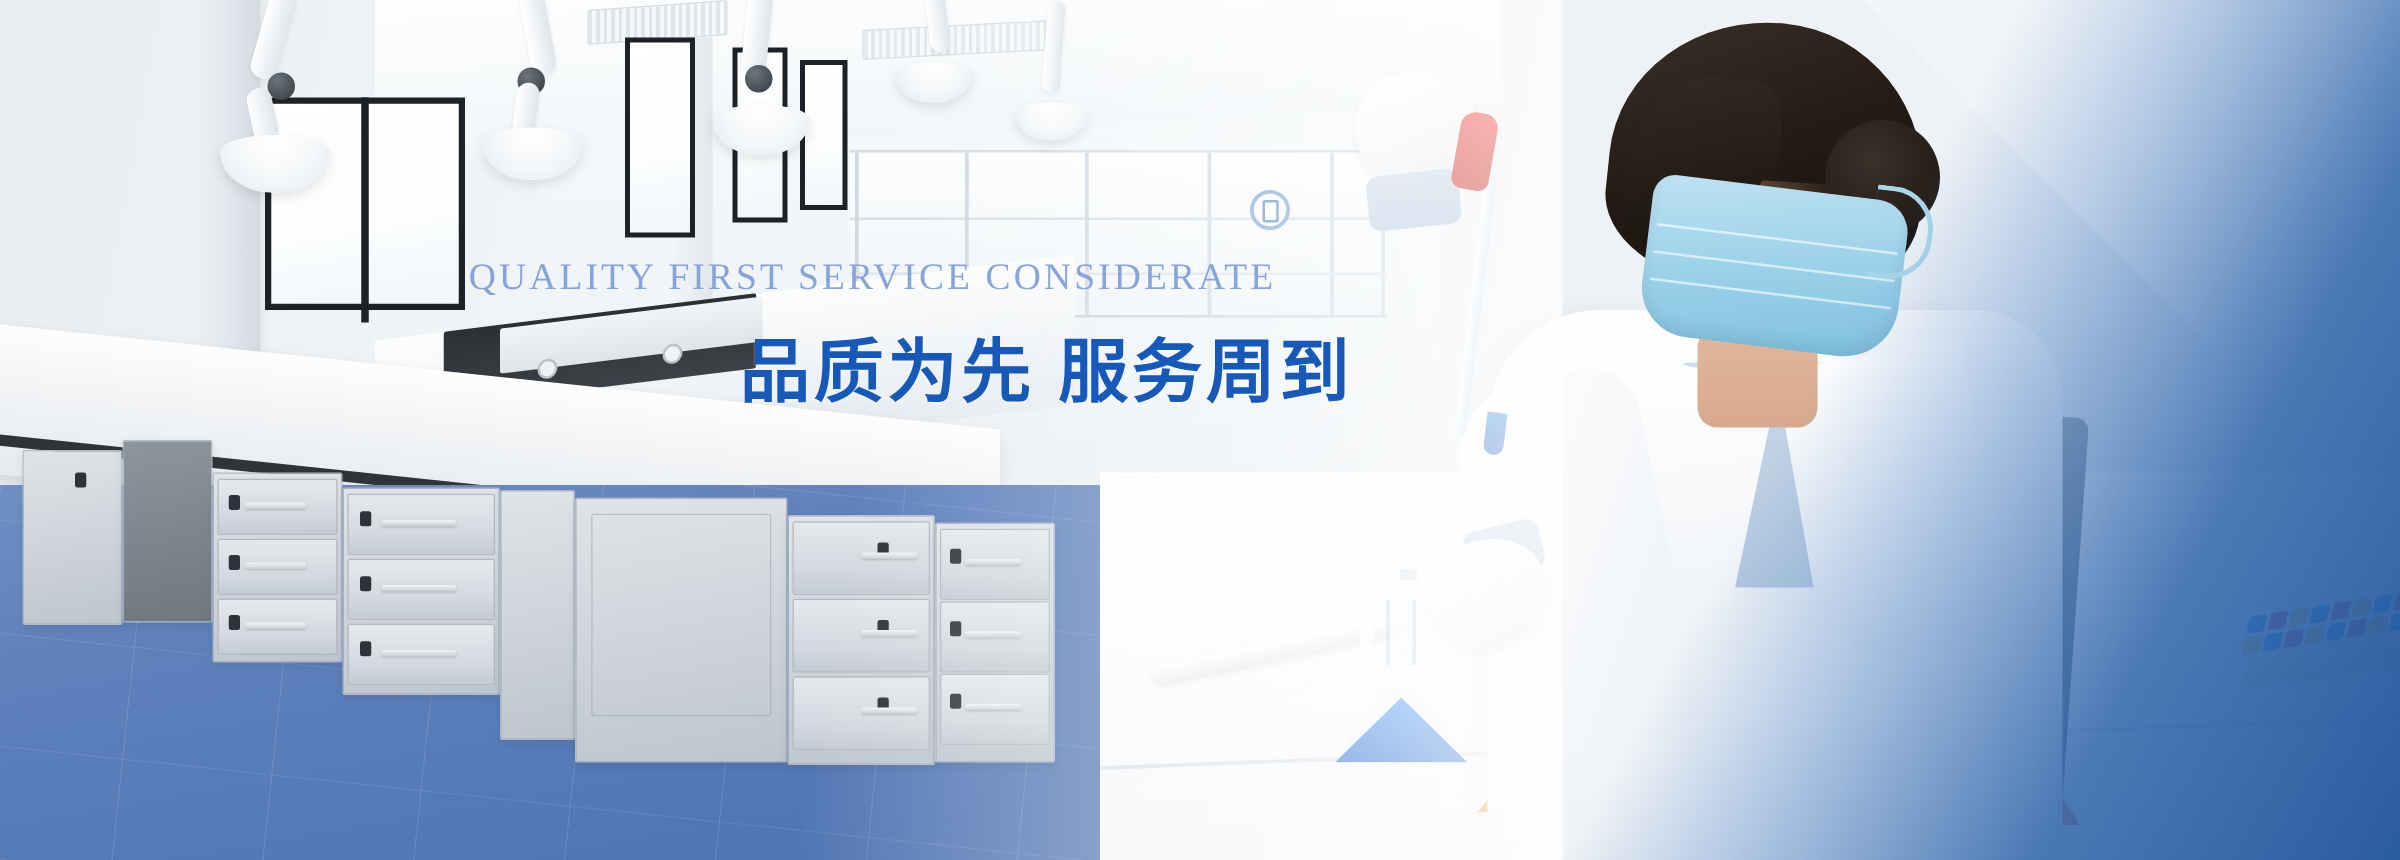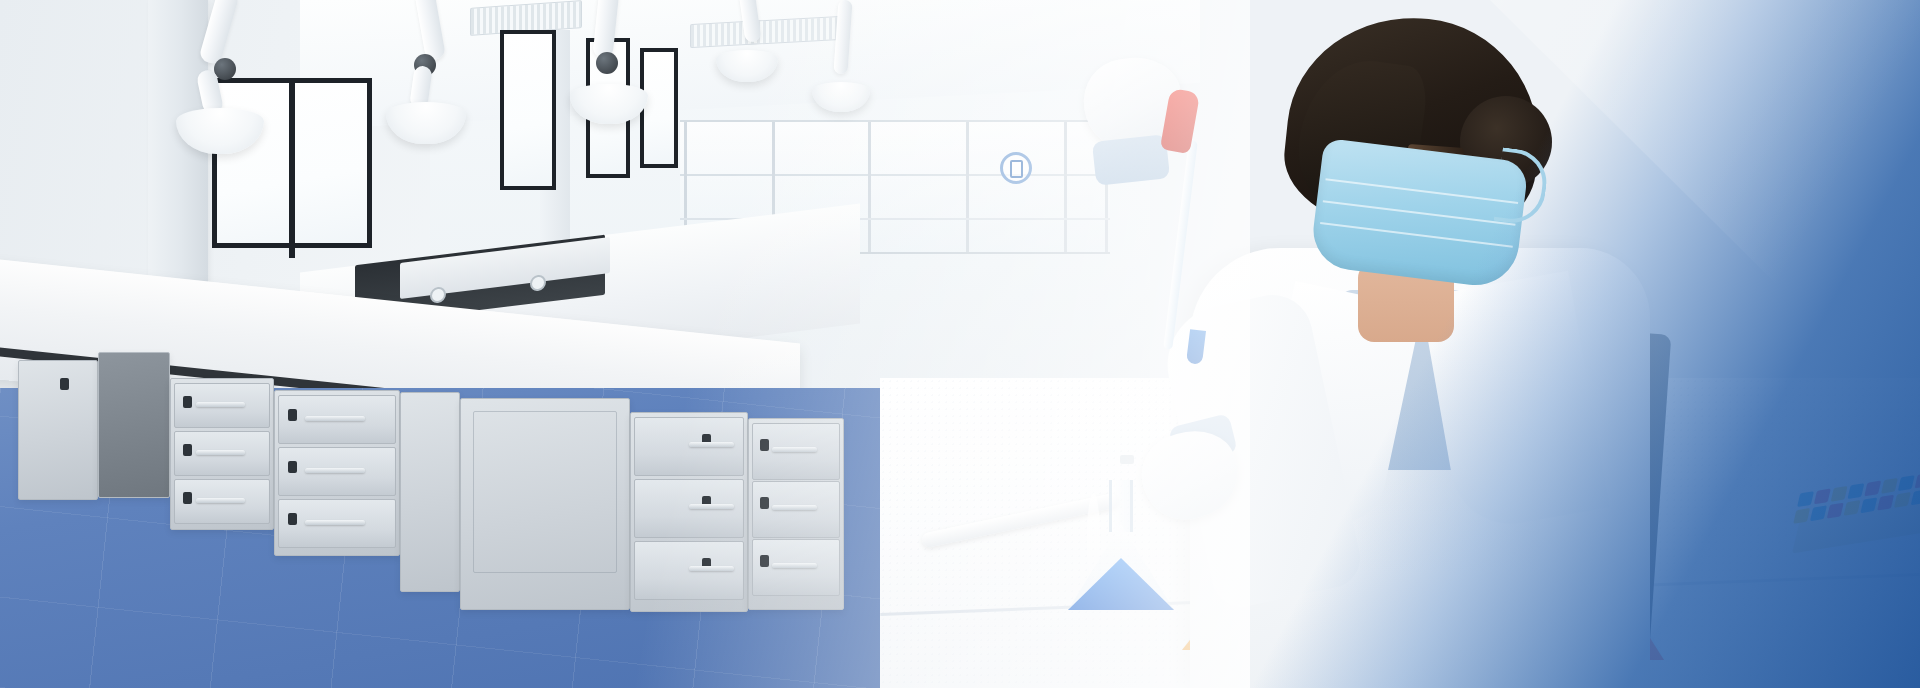--- a/index.html
+++ b/index.html
@@ -704,17 +704,19 @@
     <div class="pipette-bulb"></div>
     <div class="pipette-tip-liquid"></div>
 
     <div class="white-fade-left"></div>
     <div class="blue-wedge"></div>
     <div class="blue-wedge-2"></div>
   </div>
 
   <div class="text-block">
 
-
+    <div class="eyebrow">QUALITY FIRST SERVICE CONSIDERATE</div>
+
+    <div class="headline">品质为先 服务周到</div>
 
   </div>
 
 </div>
 
 </body></html>

